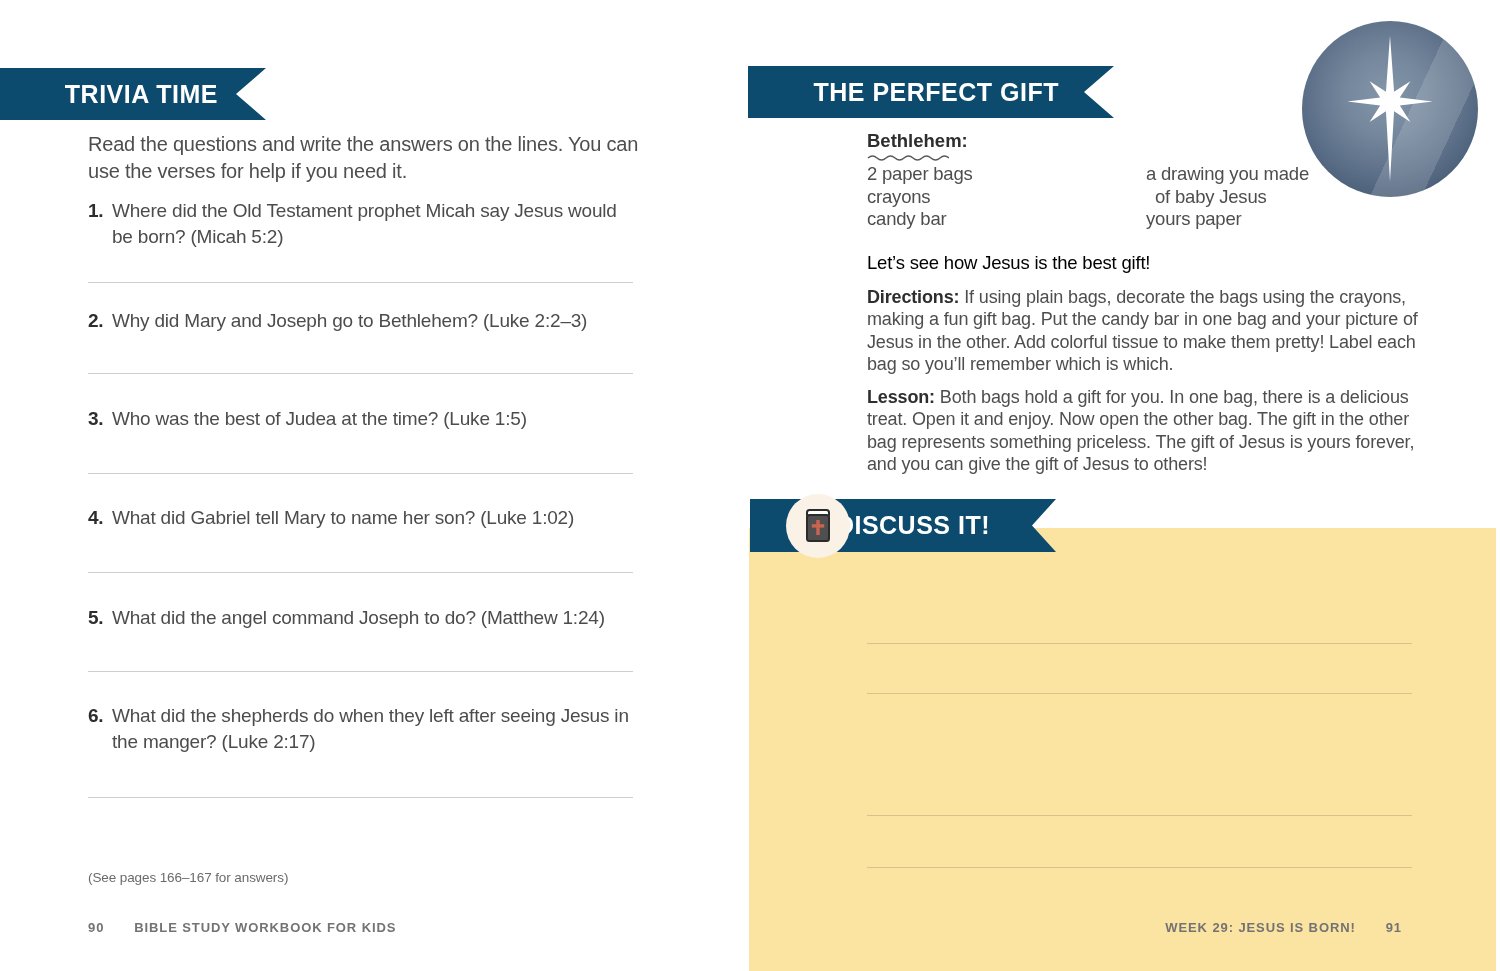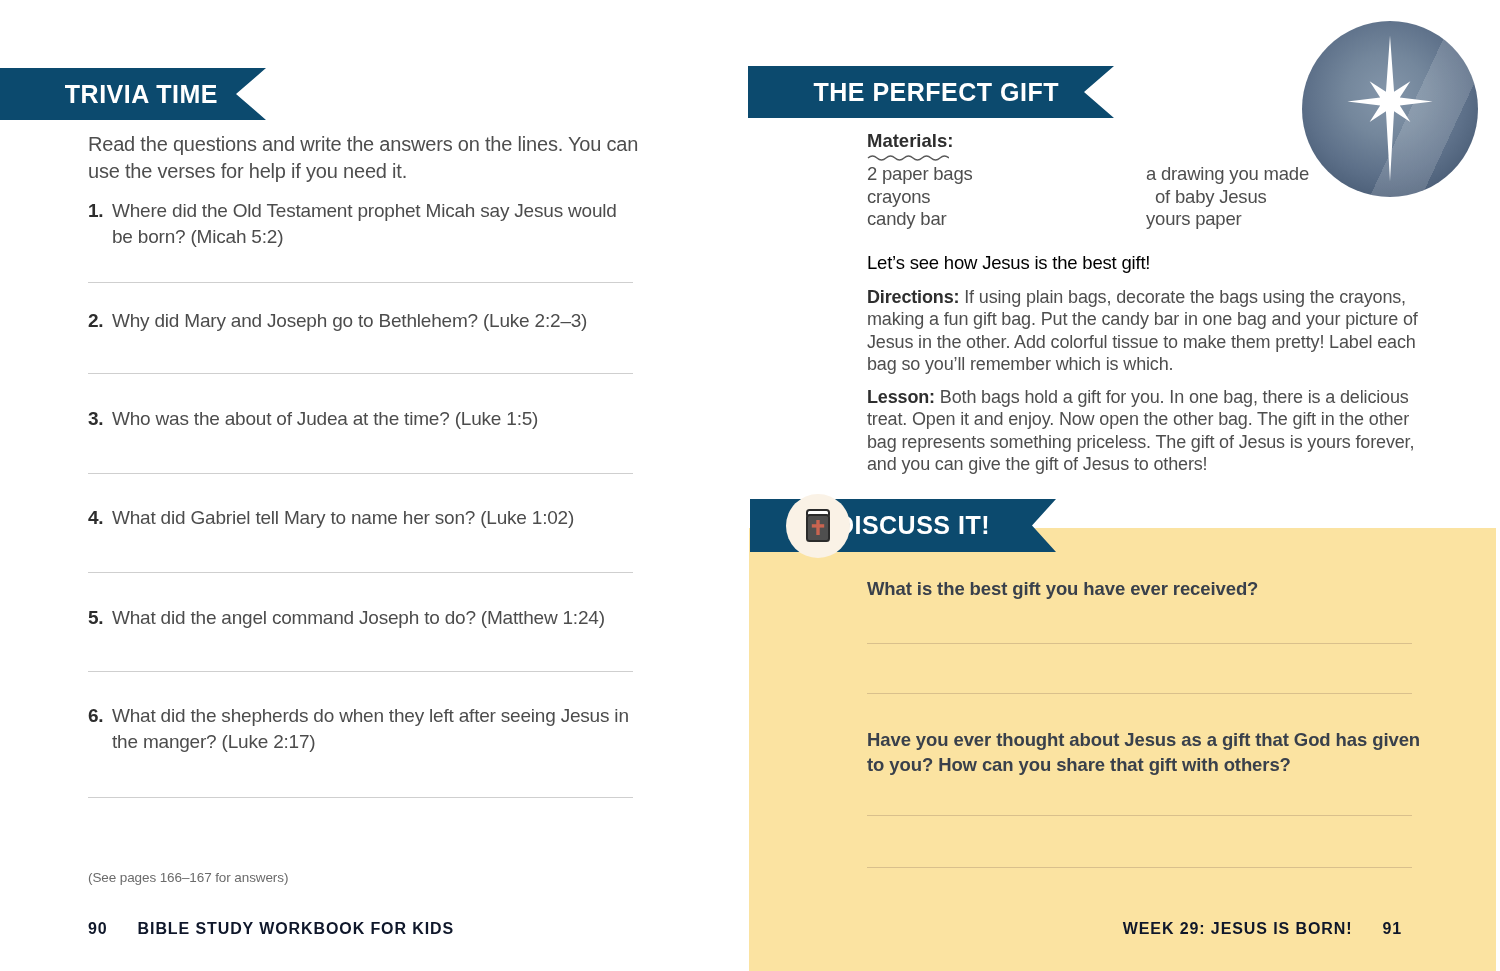--- a/index.html
+++ b/index.html
@@ -18,22 +18,22 @@
   .ribbon-gift{left:748px;top:66px;width:366px;padding-right:55px;}
   .ribbon-discuss{left:750px;top:499px;width:306px;padding-right:66px;height:53px;line-height:53px;
     clip-path:polygon(0 0,100% 0,calc(100% - 24px) 50%,100% 100%,0 100%);}
   
   .intro{position:absolute;left:88px;top:131px;width:560px;font-size:20px;line-height:1.35;letter-spacing:-.2px;color:#4e4e4e;}
   .q{position:absolute;left:88px;display:flex;width:548px;font-size:19px;line-height:1.35;letter-spacing:-.2px;}
   .qnum{flex:0 0 24px;font-weight:bold;color:#2d2d2d;}
   .qtext{flex:1;color:#4c4c4c;}
   .ans-line{position:absolute;left:88px;width:545px;border-top:1.6px solid #cfcfcf;}
   .answers-note{position:absolute;left:88px;top:870px;font-size:13.5px;color:#6b6b6b;letter-spacing:-.1px;}
-  .footer{position:absolute;top:920px;display:flex;gap:30px;font-size:16px;font-weight:bold;
-    letter-spacing:.9px;color:#0f172a;}
+  .footer{position:absolute;top:920px;display:flex;gap:30px;font-size:13px;font-weight:bold;
+    letter-spacing:.9px;color:#737373;}
   .footer-left{left:88px;}
   .footer-right{left:auto;right:98px;}
   
   .star-badge{
     position:absolute;left:1302px;top:21px;width:176px;height:176px;border-radius:50%;
     background:
       linear-gradient(115deg, rgba(255,255,255,0) 58%, rgba(255,255,255,.14) 58%, rgba(255,255,255,.14) 78%, rgba(255,255,255,0) 78%),
       radial-gradient(circle at 48% 42%, #8496aa 0%, #74879c 30%, #5d7089 58%, #475a73 82%, #3c4e66 100%);
     display:flex;align-items:center;justify-content:center;
   }
@@ -76,21 +76,21 @@
   <div class="ans-line" style="top:282px"></div>
 
   <div class="q" style="top:308px">
     <span class="qnum">2.</span>
     <span class="qtext">Why did Mary and Joseph go to Bethlehem? (Luke 2:2–3)</span>
   </div>
   <div class="ans-line" style="top:373px"></div>
 
   <div class="q" style="top:406px">
     <span class="qnum">3.</span>
-    <span class="qtext">Who was the about of Judea at the time? (Luke 1:5)</span>
+    <span class="qtext">Who was the best of Judea at the time? (Luke 1:5)</span>
   </div>
   <div class="ans-line" style="top:473px"></div>
 
   <div class="q" style="top:505px">
     <span class="qnum">4.</span>
     <span class="qtext">What did Gabriel tell Mary to name her son? (Luke 1:02)</span>
   </div>
   <div class="ans-line" style="top:572px"></div>
 
   <div class="q" style="top:605px">
@@ -115,21 +115,21 @@
   <div class="ribbon ribbon-gift">
     <span>THE PERFECT GIFT</span>
   </div>
 
   <div class="star-badge">
     <svg width="130" height="160" viewBox="-45 -68 90 150">
       <polygon fill="#ffffff" points="0,-62 3.8,-9.2 19.1,-19.1 9.2,-3.8 40,0 9.2,3.8 19.1,19.1 3.8,9.2 0,75 -3.8,9.2 -19.1,19.1 -9.2,3.8 -40,0 -9.2,-3.8 -19.1,-19.1 -3.8,-9.2"></polygon>
     </svg>
   </div>
 
-  <div class="materials-label">Materials:</div>
+  <div class="materials-label">Bethlehem:</div>
   <svg class="wavy" width="82" height="9" viewBox="0 0 82 9">
     <path d="M1 5 q4.5 -4 9 0 t9 0 t9 0 t9 0 t9 0 t9 0 t9 0 t9 0 t9 0" stroke="#5a5a5a" stroke-width="1.4" fill="none"></path>
   </svg>
 
   <div class="mat-col mat-col1">
     <div>2 paper bags</div>
     <div>crayons</div>
     <div>candy bar</div>
   </div>
   <div class="mat-col mat-col2">
@@ -152,25 +152,23 @@
 
   <div class="bible-badge">
     <svg width="38" height="40" viewBox="0 0 38 40">
       <rect x="8" y="4" width="22" height="7" rx="2.5" fill="#ffffff" stroke="#2b2b2b" stroke-width="2"></rect>
       <rect x="8" y="9" width="22" height="26" rx="2.5" fill="#4f4f4f" stroke="#2b2b2b" stroke-width="2"></rect>
       <rect x="17.3" y="14" width="3.4" height="15" fill="#c96450"></rect>
       <rect x="12.8" y="18.2" width="12.4" height="3.4" fill="#c96450"></rect>
     </svg>
   </div>
 
-  <div class="discuss-q dq1">What is the best gift you have ever received?</div>
   <div class="y-line" style="top:643px"></div>
   <div class="y-line" style="top:693px"></div>
 
-  <div class="discuss-q dq2">Have you ever thought about Jesus as a gift that God has given to you? How can you share that gift with others?</div>
   <div class="y-line" style="top:815px"></div>
   <div class="y-line" style="top:867px"></div>
 
   <div class="footer footer-right">
     <span>WEEK 29: JESUS IS BORN!</span>
     <span>91</span>
   </div>
 
 </div>
 

